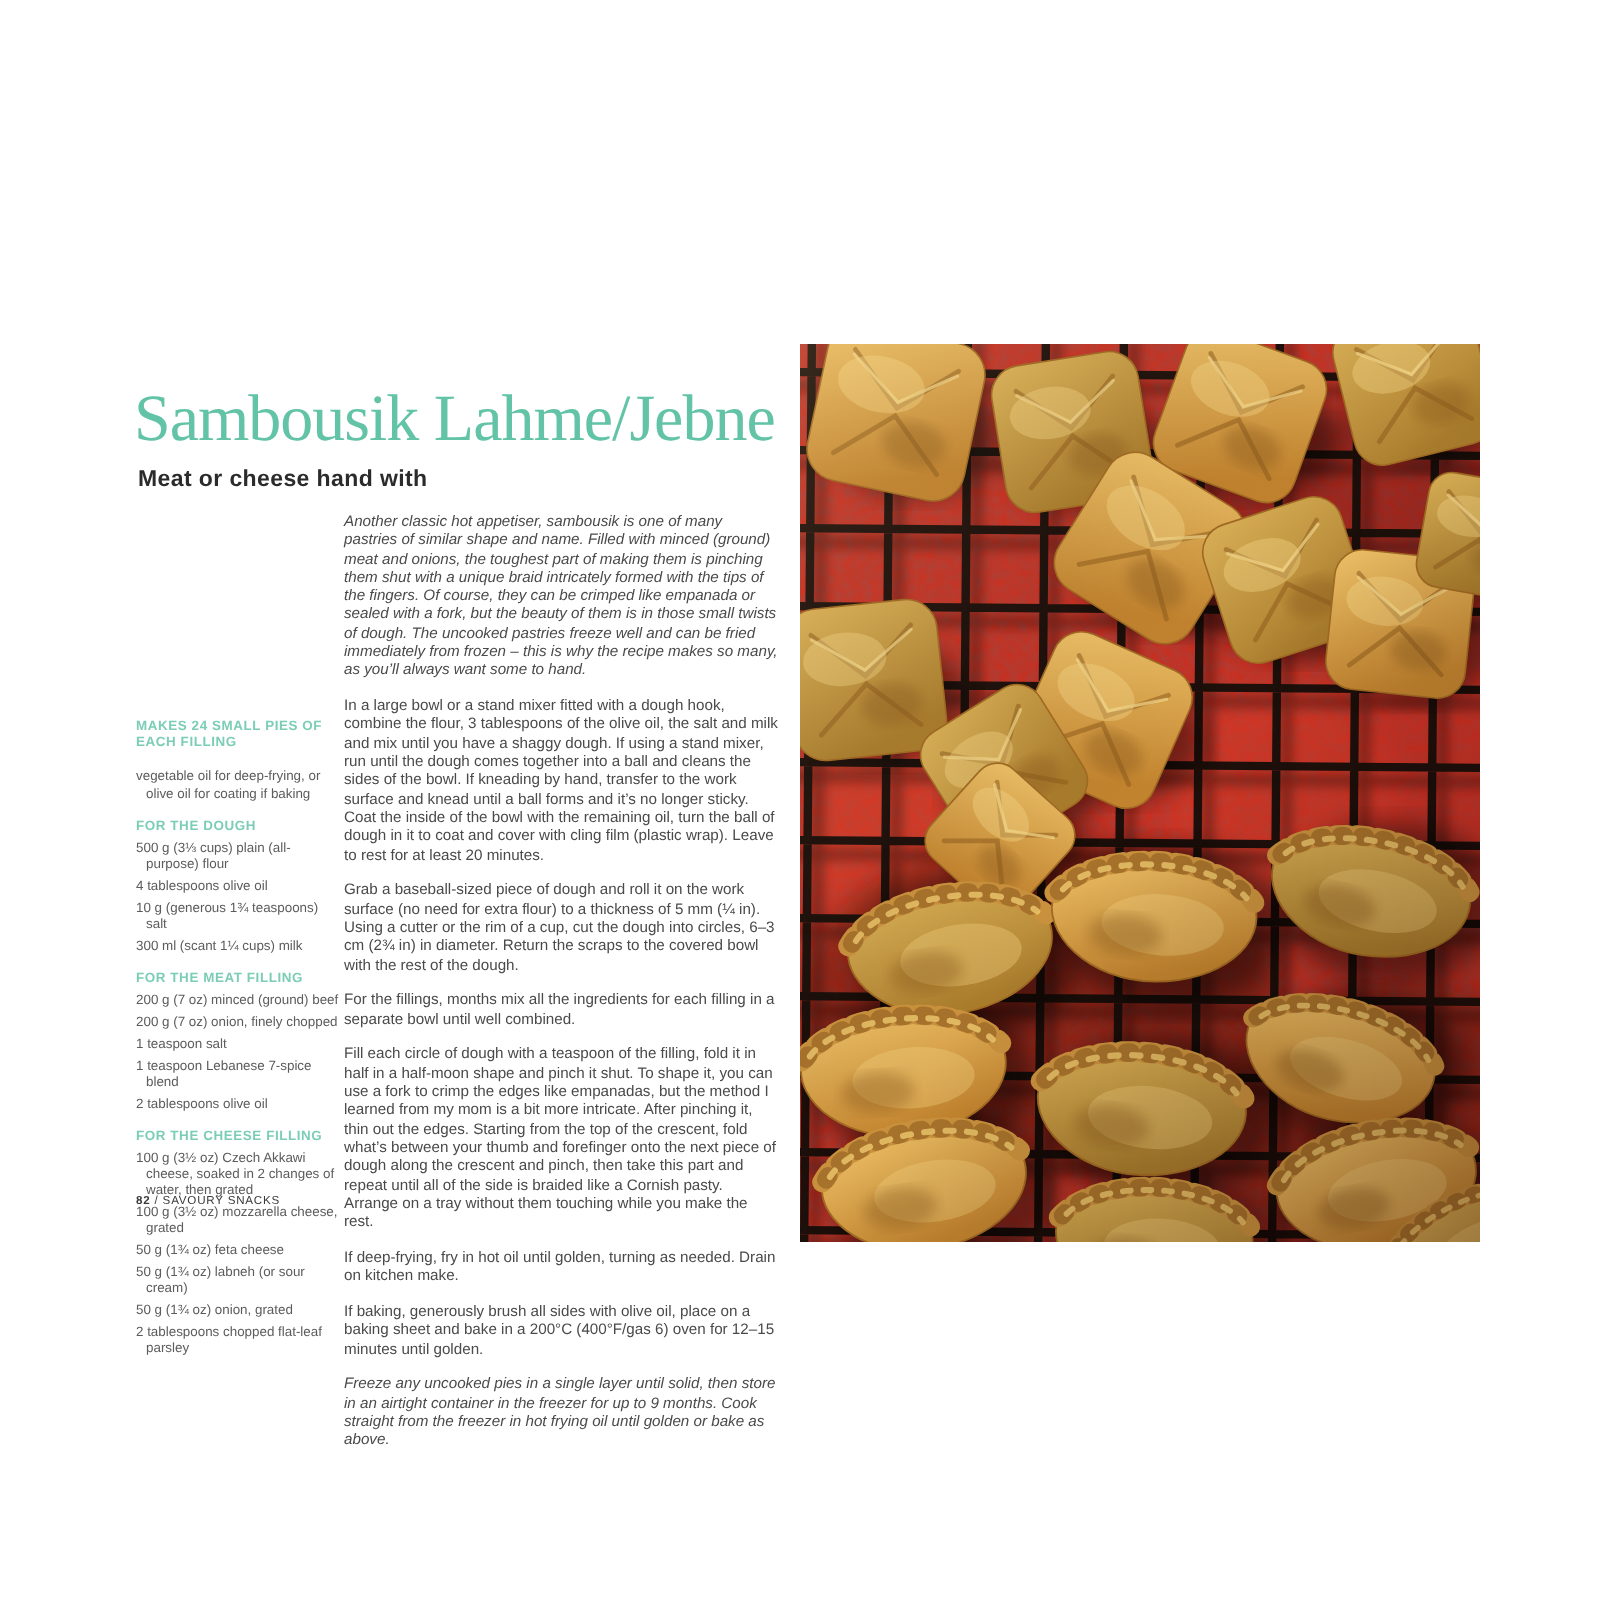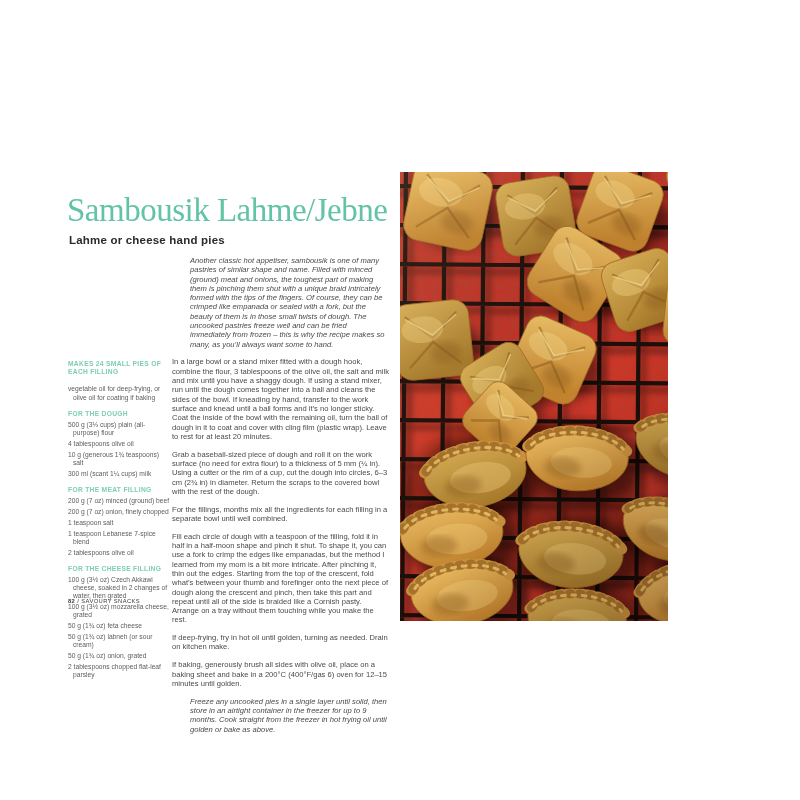--- a/index.html
+++ b/index.html
@@ -1,47 +1,47 @@
 <!DOCTYPE html>
 <html><head>
 <meta charset="utf-8">
 <style>
   html,body{margin:0;padding:0;background:#ffffff;}
-  .page{position:relative;width:668px;height:800px;background:#ffffff;overflow:hidden;
+  .page{position:relative;width:800px;height:800px;background:#ffffff;overflow:hidden;
         font-family:"Liberation Sans",sans-serif;}
   .title{position:absolute;left:67px;top:192px;width:340px;
          font-family:"Liberation Serif",serif;font-weight:400;font-size:33px;
          letter-spacing:-0.5px;color:#63C3A7;white-space:nowrap;}
   .subtitle{position:absolute;left:69px;top:234px;font-size:11.5px;font-weight:700;
             color:#2b2b2b;letter-spacing:.2px;}
   .body-col{position:absolute;left:172px;top:256px;width:217px;font-size:7.6px;
             line-height:9.3px;color:#4a4a4a;}
   .body-col p{margin:0 0 8.5px 0;}
-  .body-col p.italic{font-style:italic;margin-left:18px;}
+  .body-col p.italic{font-style:italic;}
   .sidebar{position:absolute;left:68px;top:360px;width:102px;font-size:6.7px;
            line-height:8.2px;color:#5c5c5c;}
   .side-yield{color:#7CCDB6;font-weight:700;letter-spacing:.3px;margin:0 0 9px 0;}
   .side-note{margin:0 0 10px 0;}
   .side-head{color:#7CCDB6;font-weight:700;letter-spacing:.3px;margin:8px 0 3px 0;}
   .side-item{margin:0 0 2.6px 0;padding-left:5px;text-indent:-5px;}
   .footer{position:absolute;left:68px;top:598px;font-size:5.8px;color:#3a3a3a;
           letter-spacing:.4px;}
   .footer b{font-weight:700;}
   .photo{position:absolute;left:400px;top:172px;width:340px;height:449px;
          overflow:hidden;background:#b32019;}
   .photo svg{display:block;}
 </style>
 </head>
 <body>
 
 <div class="page">
 
   <div class="title">Sambousik Lahme/Jebne</div>
 
-  <div class="subtitle">Lahme or cheese hand pies</div>
+  <div class="subtitle">Meat or cheese hand with</div>
 
   <div class="sidebar">
     <p class="side-yield">MAKES 24 SMALL PIES OF EACH FILLING</p>
     <p class="side-note side-item">vegetable oil for deep-frying, or olive oil for coating if baking</p>
     <div id="sidebar-sections">
         <p class="side-head">FOR THE DOUGH</p>
         <p class="side-item">500 g (3⅓ cups) plain (all-purpose) flour</p>
         <p class="side-item">4 tablespoons olive oil</p>
         <p class="side-item">10 g (generous 1¾ teaspoons) salt</p>
         <p class="side-item">300 ml (scant 1¼ cups) milk</p>

